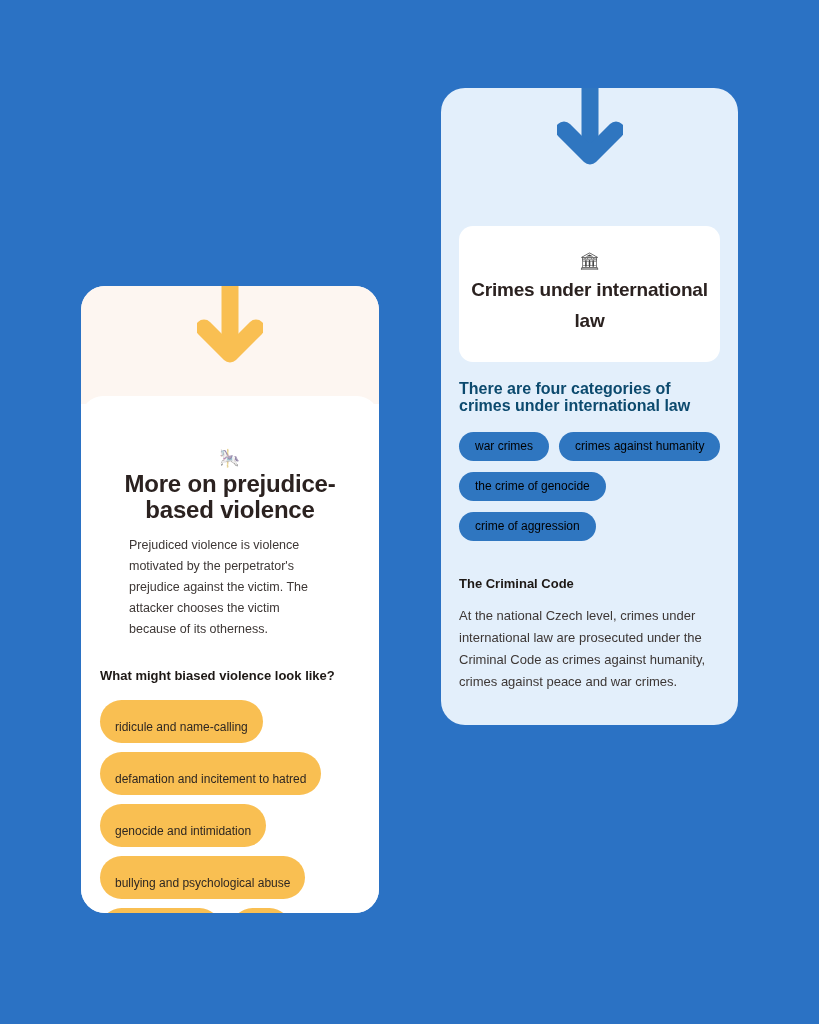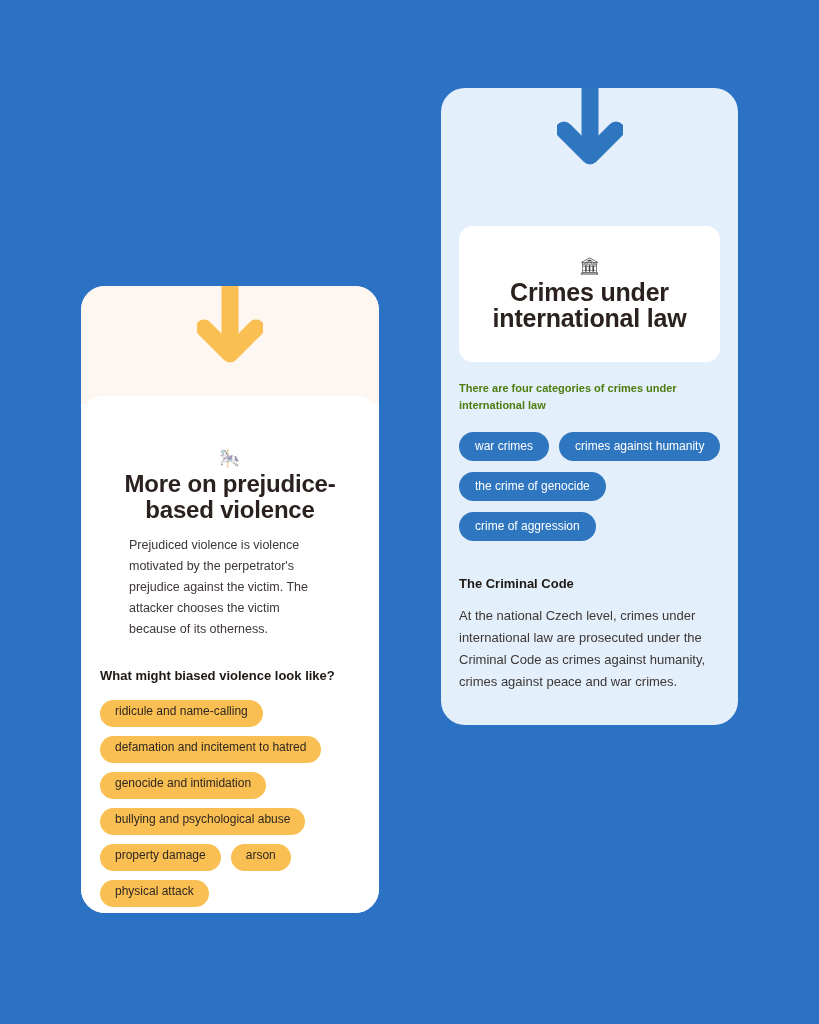--- a/index.html
+++ b/index.html
@@ -111,25 +111,25 @@
   .tag {
     display: inline-block;
     border-radius: 999px;
     font-size: 12px;
     line-height: 14px;
     white-space: nowrap;
   }
   .tag-yellow {
     background: #f9bf52;
     color: #2e2722;
-    padding: 4px 15px 9px 15px;
+    padding: 20px 15px 9px 15px;
   }
   .tag-blue {
     background: #2f76c0;
-    color: #ffffff;
+    color: #000000;
     padding: 7px 16px 8px 16px;
     font-size: 12px;
   }
   #left-head {
     position: absolute;
     left: 30px;
     top: 163px;
     width: 238px;
   }
   #left-para {
@@ -167,34 +167,34 @@
     width: 261px;
     height: 136px;
     background: #ffffff;
     border-radius: 14px;
     z-index: 4;
     display: flex;
     align-items: center;
     justify-content: center;
   }
   #right-inner-card .card-title {
-    font-size: 25px;
-    line-height: 26px;
+    font-size: 19px;
+    line-height: 31px;
   }
   #right-content {
     position: absolute;
     left: 18px;
     top: 292px;
     width: 262px;
     z-index: 4;
   }
   #right-intro {
-    font-size: 11px;
+    font-size: 16px;
     font-weight: bold;
-    color: #4d7c0f;
+    color: #0c4a6e;
     line-height: 17px;
     margin: 0 0 18px 0;
   }
   #right-tags {
     margin-bottom: 34px;
   }
   #right-tags .tag-row { gap: 11px 10px; }
   #right-subhead {
     margin: 0 0 12px 0;
   }

